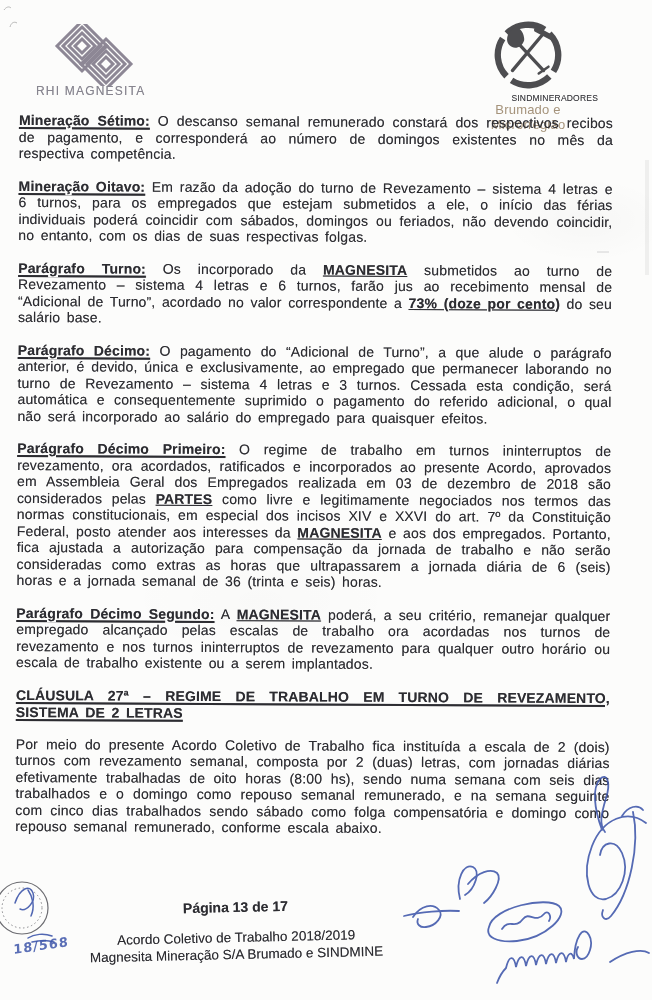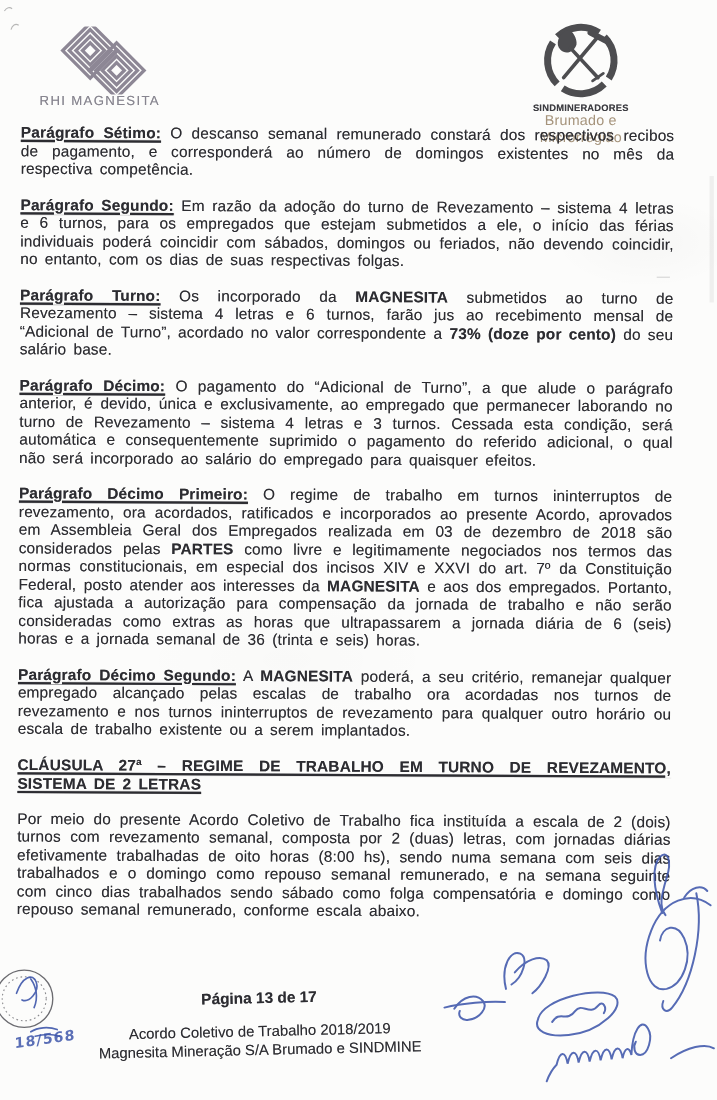--- a/index.html
+++ b/index.html
@@ -17,22 +17,22 @@
   }
   
   .rhi-logo{position:absolute;left:50px;top:24px;width:86px;height:62px;}
   .rhi-brand{
     position:absolute;left:36px;top:84px;width:160px;
     font-size:12px;letter-spacing:1.2px;color:#87858f;
     text-shadow:0 0 .5px rgba(135,133,143,.6);
   }
   .sind-logo{position:absolute;left:489px;top:16px;width:78px;height:78px;}
   .sind-name{
-    position:absolute;left:458px;top:93px;width:140px;text-align:center;
-    font-size:8.5px;font-weight:bold;color:#3b3b40;letter-spacing:.2px;
+    position:absolute;left:458px;top:93px;width:140px;text-align:right;
+    font-size:8.5px;font-weight:normal;color:#3b3b40;letter-spacing:.2px;
     text-shadow:0 0 .4px rgba(59,59,64,.5);
   }
   .sind-sub{
     position:absolute;left:458px;top:102px;width:140px;text-align:center;
     font-size:13px;color:#a5937b;letter-spacing:.2px;
   }
   
   .doc{
     position:absolute;left:19px;top:112px;width:594px;
     transform:rotate(.3deg);transform-origin:0 0;
@@ -40,21 +40,21 @@
     letter-spacing:.15px;word-spacing:2.5px;
     text-shadow:0 0 .55px rgba(44,44,49,.55);
   }
   .doc p{margin:0 0 16px;text-align:justify;}
   .doc .lead{
     font-weight:bold;
     text-decoration:underline;
     text-decoration-thickness:1.5px;
     text-underline-offset:2px;
   }
-  .doc .b{font-weight:bold;}
+  .doc .b{font-weight:bold;text-decoration:underline;}
   .heading{margin:4px 0 14px;font-weight:bold;line-height:17.5px;}
   .heading .hl{
     display:block;
     text-decoration:underline;
     text-decoration-thickness:1.6px;
     text-underline-offset:2px;
   }
   .heading .hl-just{text-align:justify;text-align-last:justify;}
   
   .footer{
@@ -97,22 +97,22 @@
     <path d="M30,28 L56,56" stroke="#4d4d50" stroke-width="3.4" stroke-linecap="round"></path>
     <path d="M51,59 L61,52" stroke="#4d4d50" stroke-width="2.6" stroke-linecap="round"></path>
     <path d="M49,14 L64,22" stroke="#4d4d50" stroke-width="5.5" stroke-linecap="round"></path>
     <path d="M55,19 L24,56" stroke="#4d4d50" stroke-width="3.4" stroke-linecap="round"></path>
   </svg>
   <div class="sind-name">SINDMINERADORES</div>
   <div class="sind-sub">Brumado e Microrregião</div>
 
   <main class="doc">
     <div>
-        <p><span class="lead">Parágrafo Sétimo:</span><span> O descanso semanal remunerado constará dos respectivos recibos de pagamento, e corresponderá ao número de domingos existentes no mês da respectiva competência.</span></p>
-        <p><span class="lead">Parágrafo Segundo:</span><span> Em razão da adoção do turno de Revezamento – sistema 4 letras e 6 turnos, para os empregados que estejam submetidos a ele, o início das férias individuais poderá coincidir com sábados, domingos ou feriados, não devendo coincidir, no entanto, com os dias de suas respectivas folgas.</span></p>
+        <p><span class="lead">Mineração Sétimo:</span><span> O descanso semanal remunerado constará dos respectivos recibos de pagamento, e corresponderá ao número de domingos existentes no mês da respectiva competência.</span></p>
+        <p><span class="lead">Mineração Oitavo:</span><span> Em razão da adoção do turno de Revezamento – sistema 4 letras e 6 turnos, para os empregados que estejam submetidos a ele, o início das férias individuais poderá coincidir com sábados, domingos ou feriados, não devendo coincidir, no entanto, com os dias de suas respectivas folgas.</span></p>
         <p><span class="lead">Parágrafo Turno:</span><span> Os incorporado da </span><span class="b">MAGNESITA</span><span> submetidos ao turno de Revezamento – sistema 4 letras e 6 turnos, farão jus ao recebimento mensal de “Adicional de Turno”, acordado no valor correspondente a </span><span class="b">73% (doze por cento)</span><span> do seu salário base.</span></p>
         <p><span class="lead">Parágrafo Décimo:</span><span> O pagamento do “Adicional de Turno”, a que alude o parágrafo anterior, é devido, única e exclusivamente, ao empregado que permanecer laborando no turno de Revezamento – sistema 4 letras e 3 turnos. Cessada esta condição, será automática e consequentemente suprimido o pagamento do referido adicional, o qual não será incorporado ao salário do empregado para quaisquer efeitos.</span></p>
         <p><span class="lead">Parágrafo Décimo Primeiro:</span><span> O regime de trabalho em turnos ininterruptos de revezamento, ora acordados, ratificados e incorporados ao presente Acordo, aprovados em Assembleia Geral dos Empregados realizada em 03 de dezembro de 2018 são considerados pelas </span><span class="b">PARTES</span><span> como livre e legitimamente negociados nos termos das normas constitucionais, em especial dos incisos XIV e XXVI do art. 7º da Constituição Federal, posto atender aos interesses da </span><span class="b">MAGNESITA</span><span> e aos dos empregados. Portanto, fica ajustada a autorização para compensação da jornada de trabalho e não serão consideradas como extras as horas que ultrapassarem a jornada diária de 6 (seis) horas e a jornada semanal de 36 (trinta e seis) horas.</span></p>
         <p><span class="lead">Parágrafo Décimo Segundo:</span><span> A </span><span class="b">MAGNESITA</span><span> poderá, a seu critério, remanejar qualquer empregado alcançado pelas escalas de trabalho ora acordadas nos turnos de revezamento e nos turnos ininterruptos de revezamento para qualquer outro horário ou escala de trabalho existente ou a serem implantados.</span></p>
         <div class="heading">
           <span class="hl hl-just">CLÁUSULA 27ª – REGIME DE TRABALHO EM TURNO DE REVEZAMENTO,</span>
           <span class="hl">SISTEMA DE 2 LETRAS</span>
         </div>
         <p><span>Por meio do presente Acordo Coletivo de Trabalho fica instituída a escala de 2 (dois) turnos com revezamento semanal, composta por 2 (duas) letras, com jornadas diárias efetivamente trabalhadas de oito horas (8:00 hs), sendo numa semana com seis dias trabalhados e o domingo como repouso semanal remunerado, e na semana seguinte com cinco dias trabalhados sendo sábado como folga compensatória e domingo como repouso semanal remunerado, conforme escala abaixo.</span></p>
       </div>

